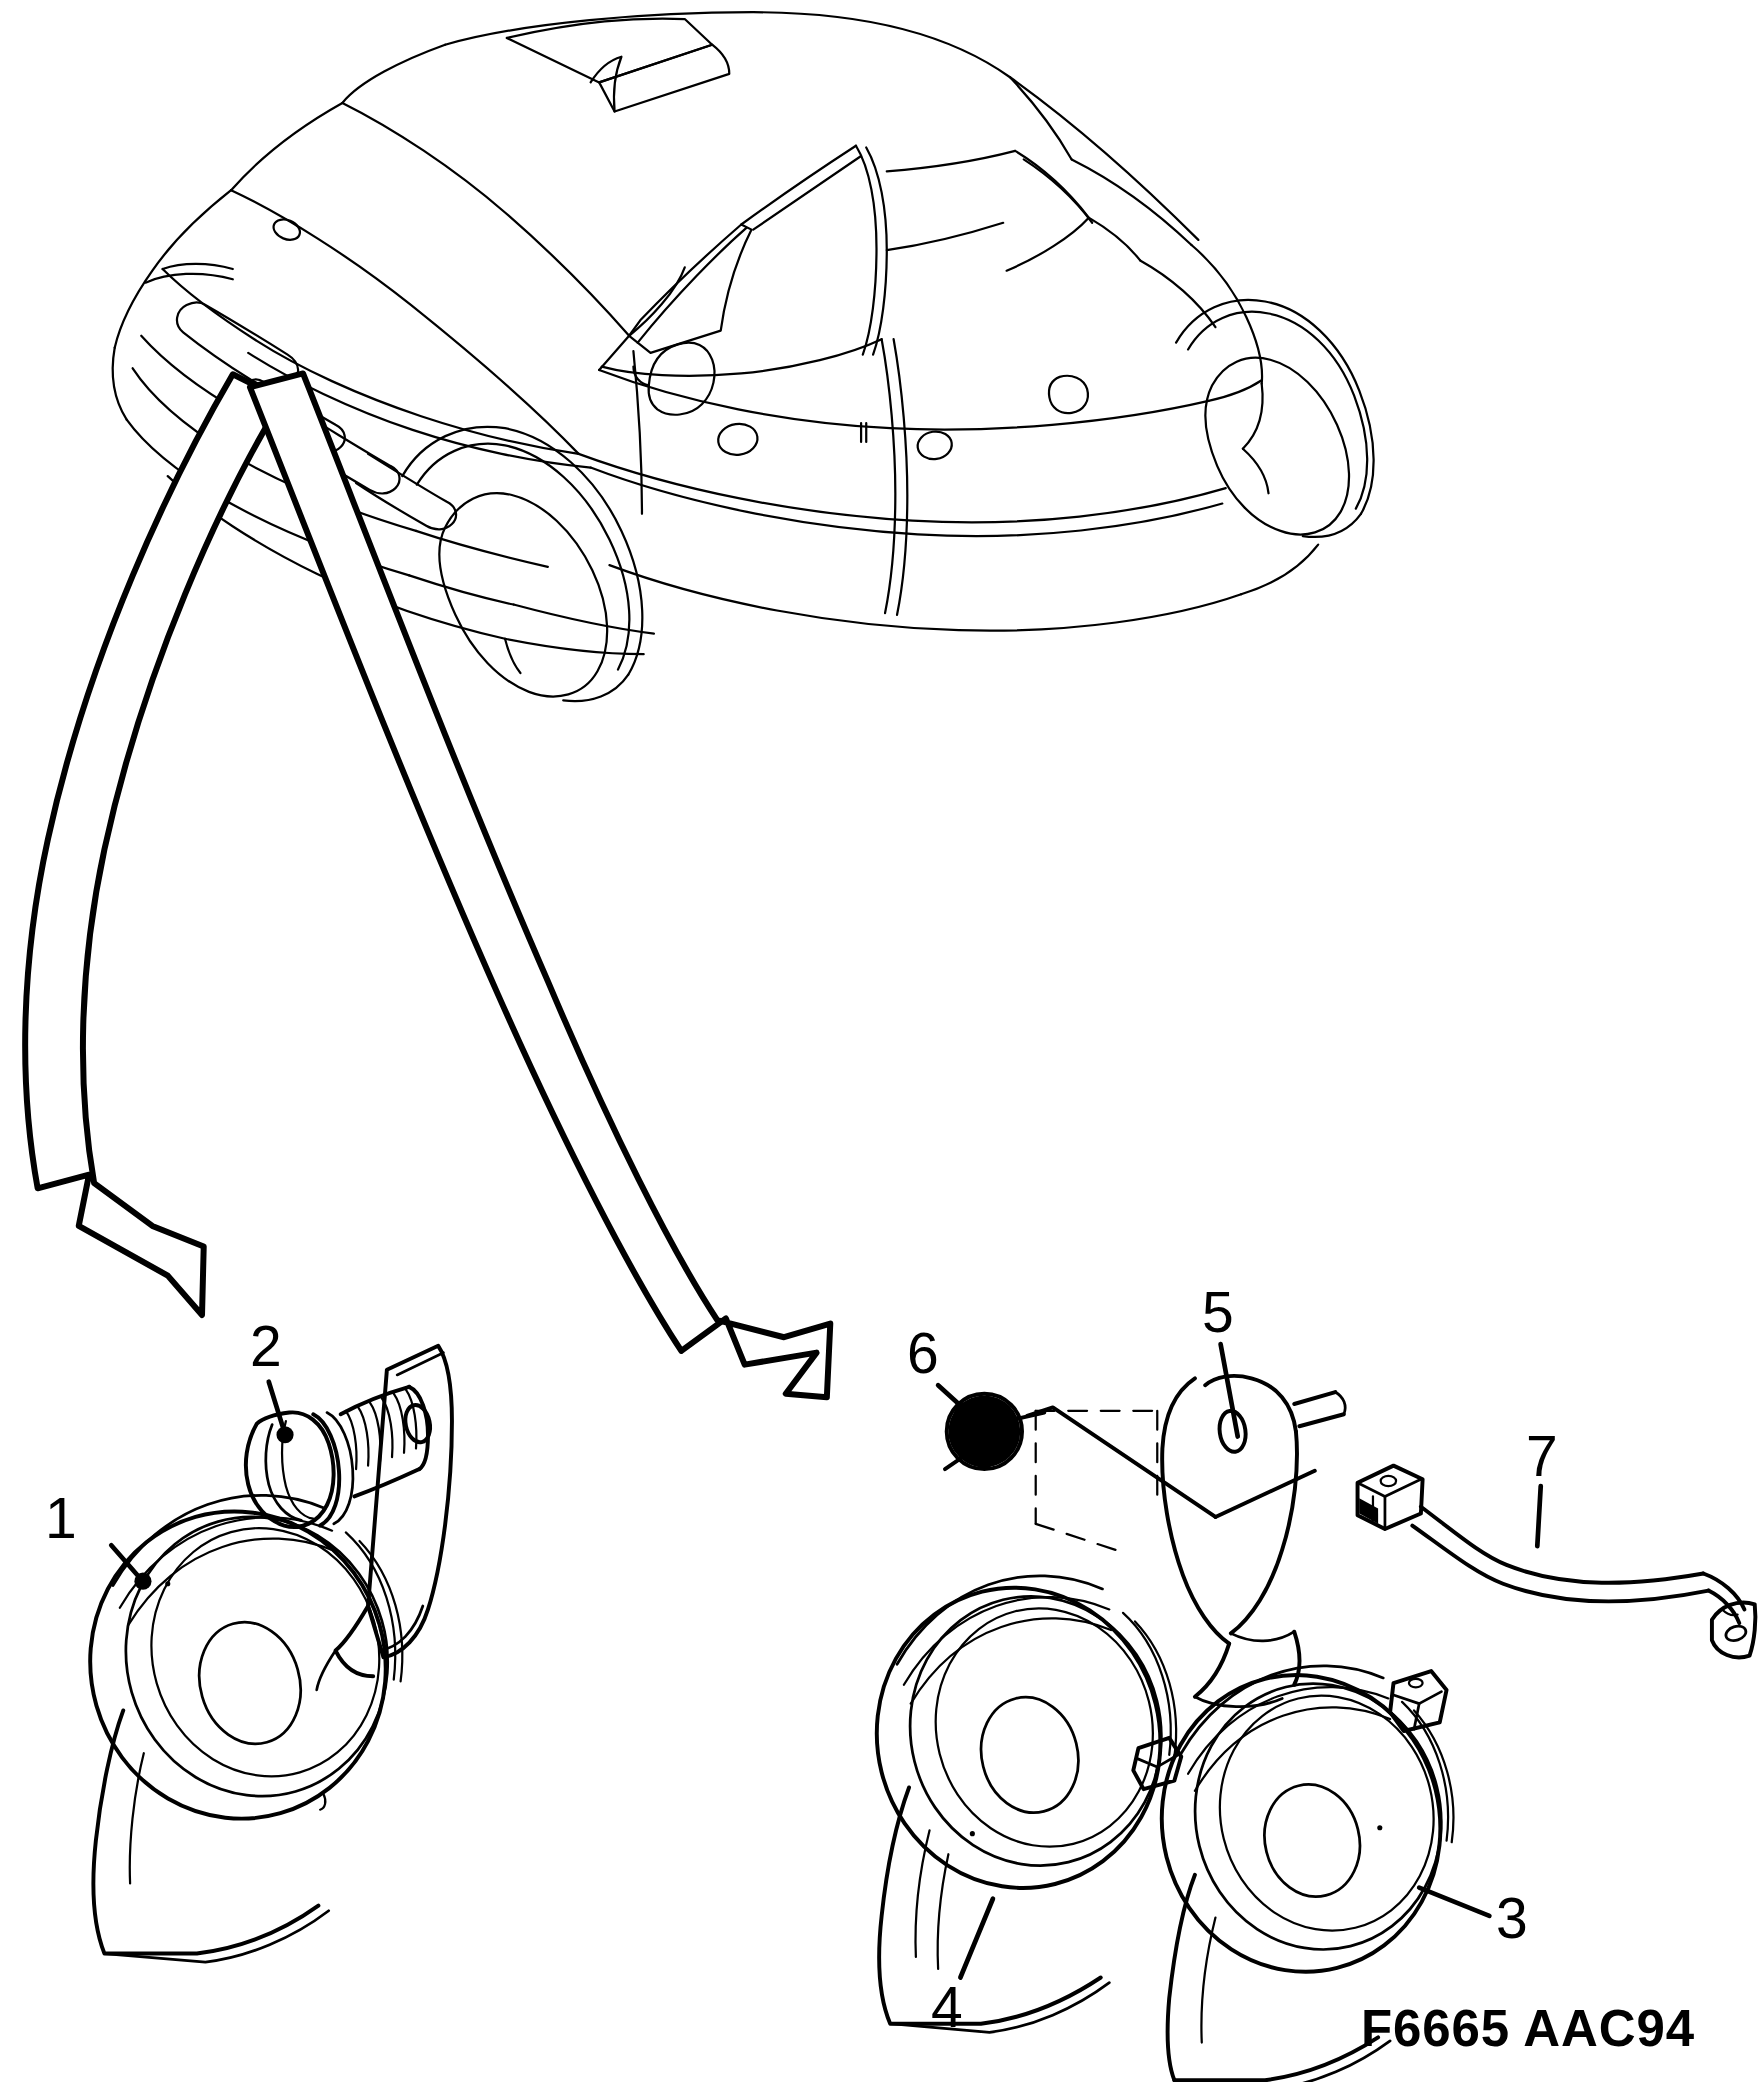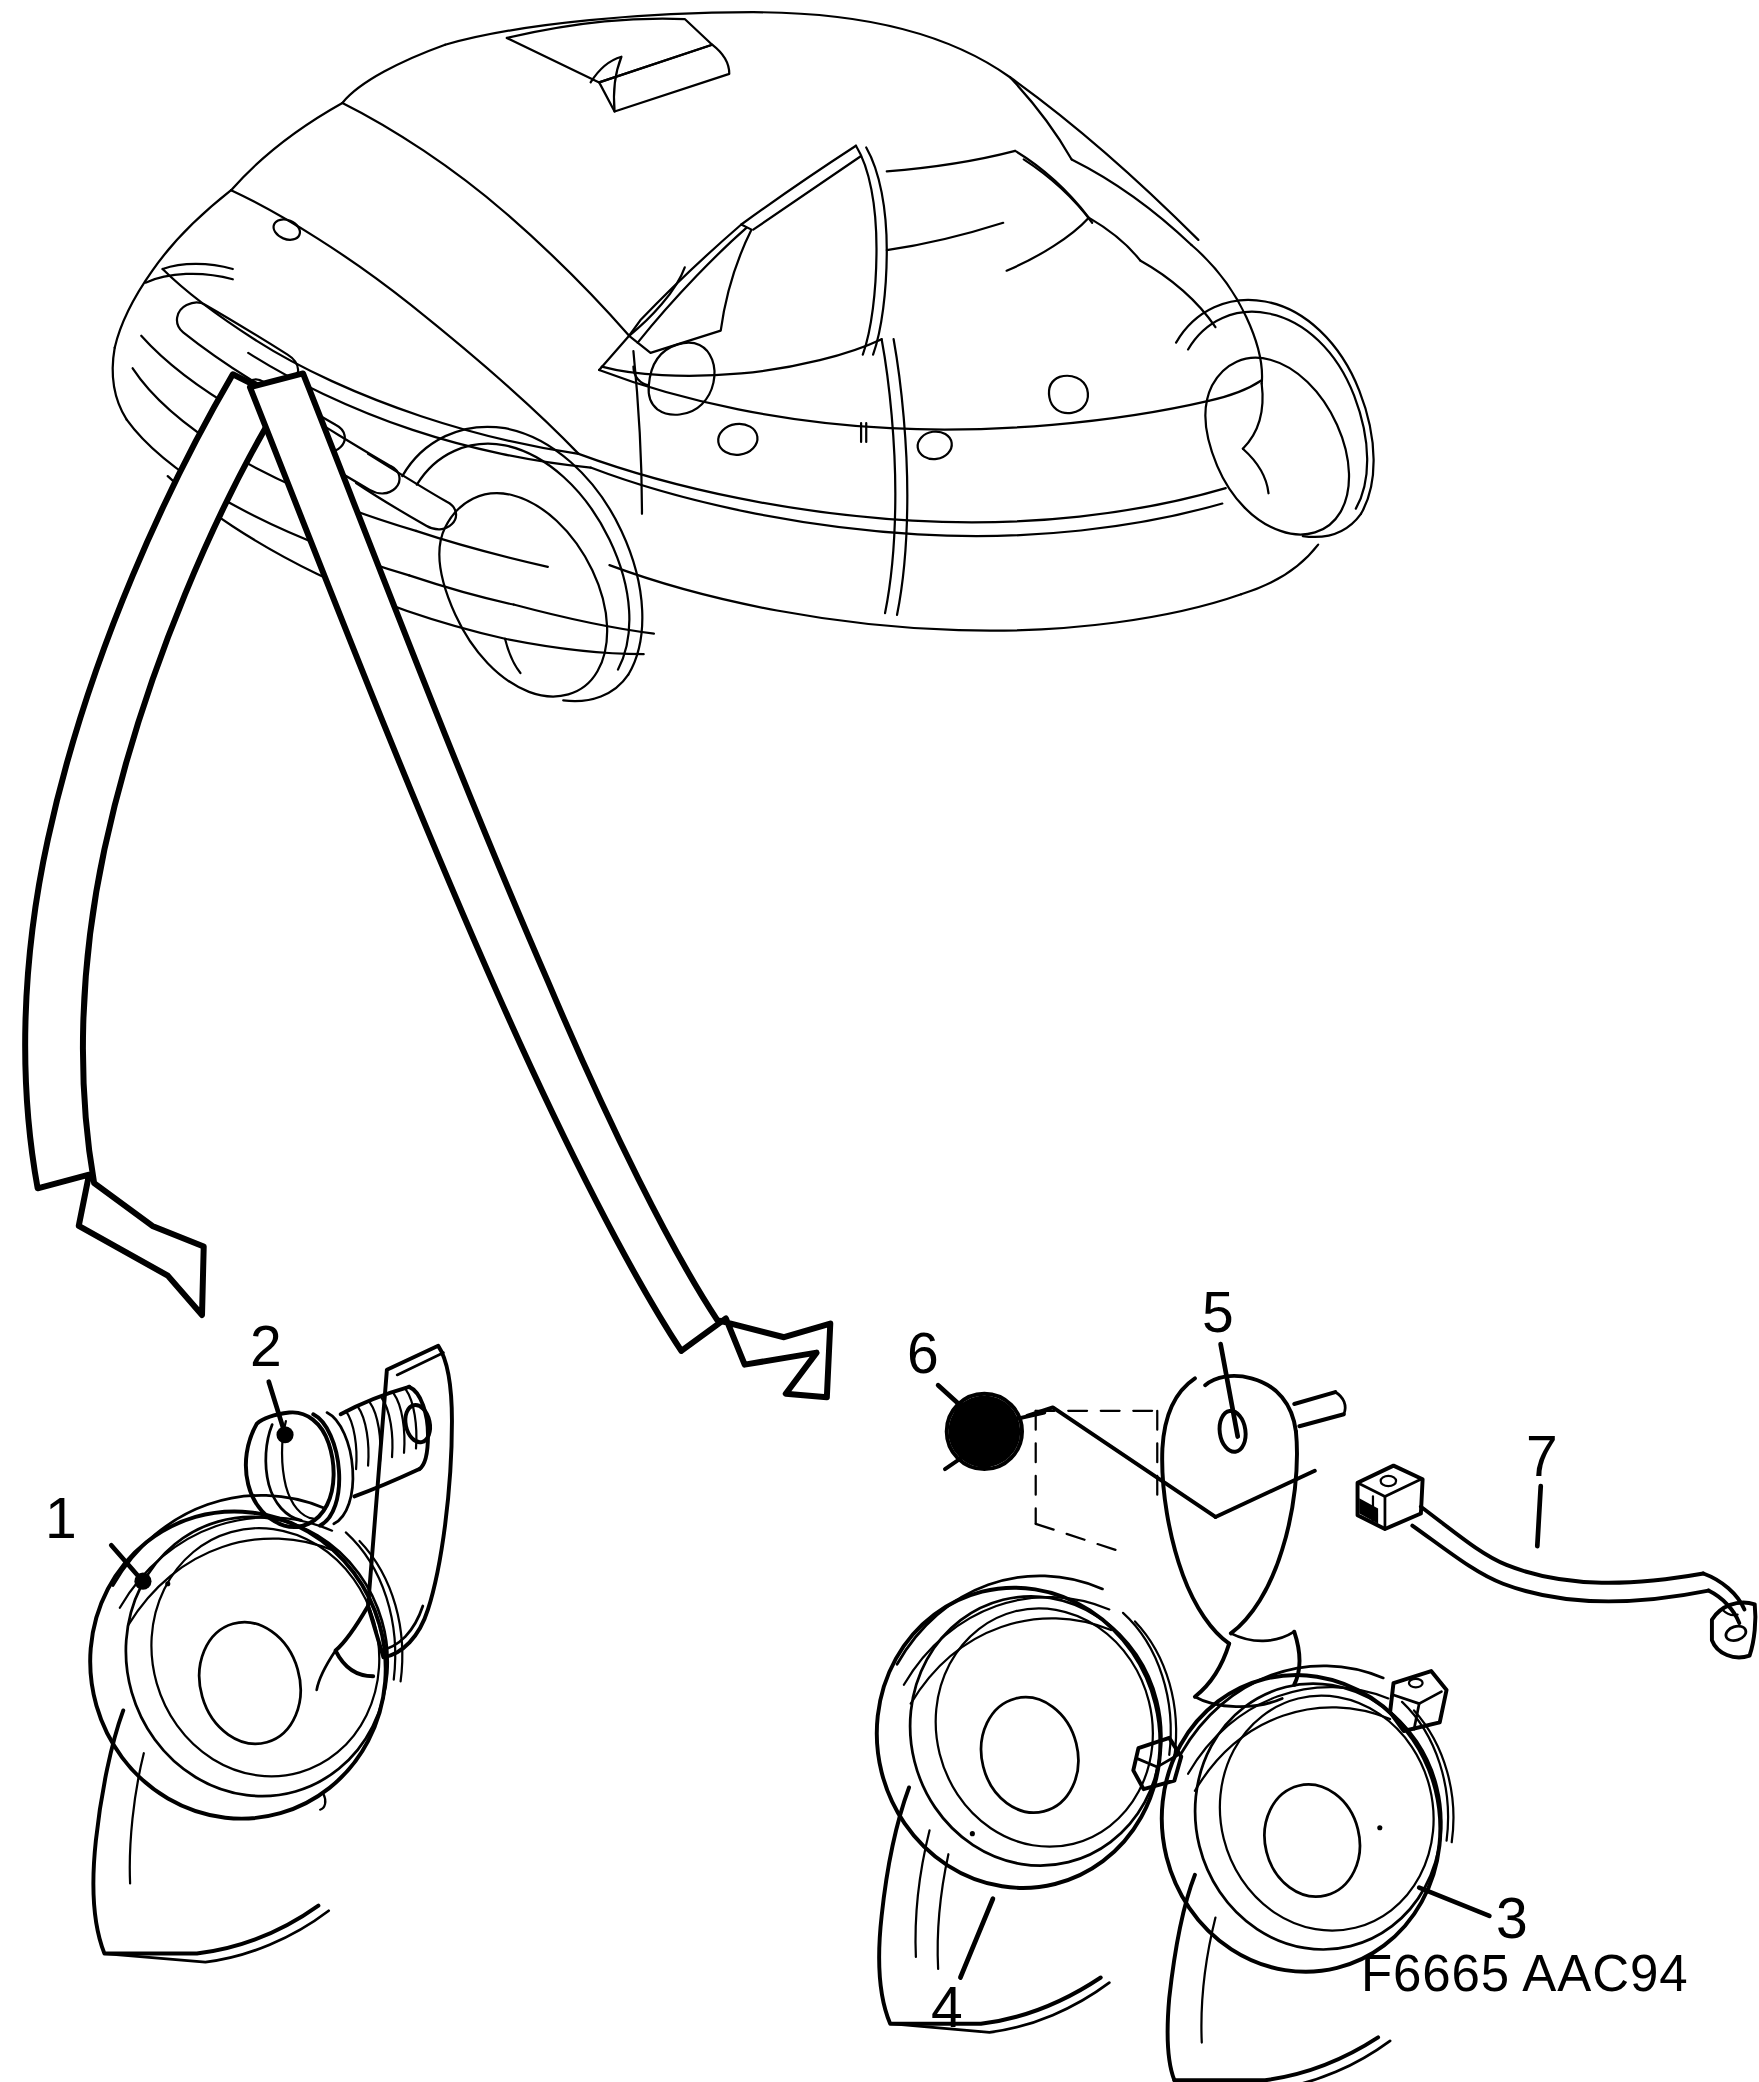--- a/index.html
+++ b/index.html
@@ -380,16 +380,16 @@
   </svg>
 
   <div class="callout" style="left:45px;  top:1490px;">1</div>
   <div class="callout" style="left:250px; top:1318px;">2</div>
   <div class="callout" style="left:1496px;top:1890px;">3</div>
   <div class="callout" style="left:931px;top:1979px;">4</div>
   <div class="callout" style="left:1202px;top:1284px;">5</div>
   <div class="callout" style="left:907px;top:1325px;">6</div>
   <div class="callout" style="left:1526px;top:1428px;">7</div>
 
-  <div class="figcode" style="left:1361px; top:1944px;">F6665 AAC94</div>
+  <div class="figcode" style="left:1361px; top:1999px;font-weight:bold;">F6665 AAC94</div>
 
 </div>
 
 
 </body></html>

